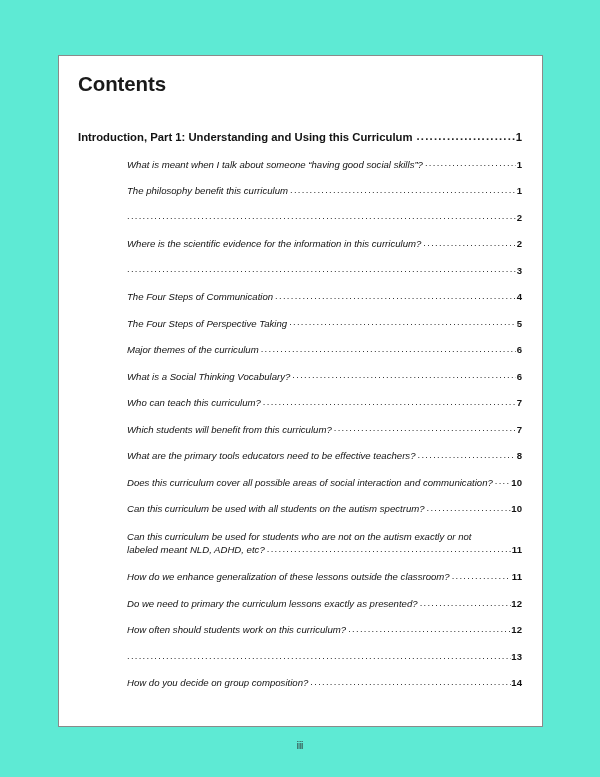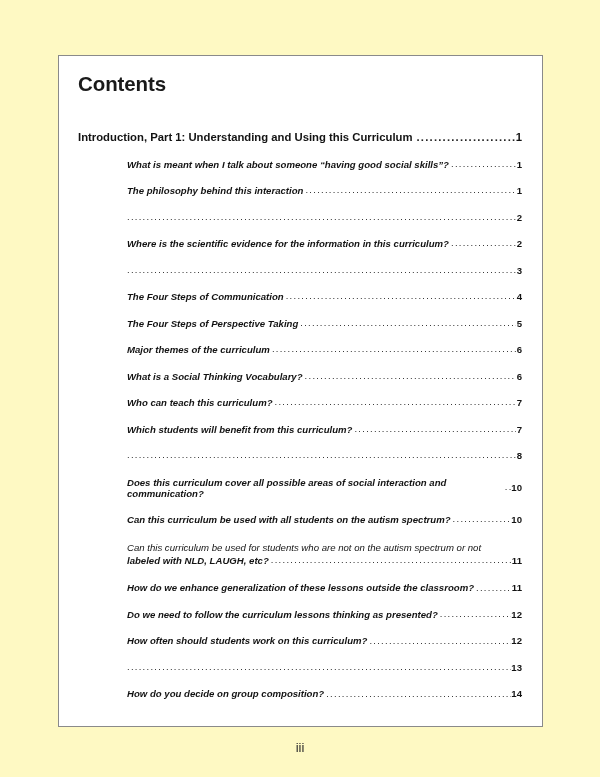--- a/index.html
+++ b/index.html
@@ -10,21 +10,21 @@
     width: 600px;
     height: 777px;
     background: #ffffff;
     font-family: "Liberation Sans", sans-serif;
     overflow: hidden;
   }
   .screen {
     position: relative;
     width: 600px;
     height: 777px;
-    background: #fef9c3;
+    background: #5eead4;
   }
   .page-frame {
     position: absolute;
     left: 58px;
     top: 55px;
     width: 485px;
     height: 672px;
     background: #ffffff;
     border: 1.6px solid #8a8a8a;
     box-sizing: border-box;
@@ -45,21 +45,21 @@
     padding-top: 8px;
     padding-bottom: 2px;
   }
   .toc-list {
     margin: 0;
     padding: 0;
     list-style: none;
   }
   .toc-entry {
     display: flex;
-    align-items: center;
+    align-items: flex-start;
     color: #131313;
   }
   .toc-entry .etext {
     white-space: normal;
   }
   .toc-entry .leader {
     flex: 1 1 auto;
     min-width: 6px;
     position: relative;
     height: 1em;
@@ -104,21 +104,20 @@
   
   .entry-sub {
     margin-left: 49px;
     margin-top: 15.5px;
     font-size: 9.6px;
     font-style: italic;
   }
   .entry-sub .etext {
     font-style: italic;
     padding-right: 2px;
-    font-weight: bold;
   }
   .entry-sub .pageno {
     font-style: normal;
     font-size: 9.6px;
   }
   .entry-sub .leader::after {
     letter-spacing: 1.3px;
     font-style: normal;
     font-size: 9.4px;
   }
@@ -134,21 +133,21 @@
     display: flex;
     align-items: flex-end;
     line-height: 1.38;
   }
   .footer-pageno {
     position: absolute;
     left: 0;
     right: 0;
     top: 740px;
     text-align: center;
-    font-size: 13px;
+    font-size: 10px;
     color: #2b2b2b;
   }
 </style>
 </head>
 <body>
 
 <div class="screen">
 
   <div class="page-frame">
     <div class="page-inner">
@@ -163,21 +162,21 @@
           <span class="pageno">1</span>
         </div>
 
         <div id="entries-host">
             <div class="toc-entry entry-sub">
               <span class="etext">What is meant when I talk about someone “having good social skills”?</span>
               <span class="leader"></span>
               <span class="pageno">1</span>
             </div>
             <div class="toc-entry entry-sub">
-              <span class="etext">The philosophy behind this interaction</span>
+              <span class="etext">The philosophy benefit this curriculum</span>
               <span class="leader"></span>
               <span class="pageno">1</span>
             </div>
             <div class="toc-entry entry-sub">
               <span class="leader"></span>
               <span class="pageno">2</span>
             </div>
             <div class="toc-entry entry-sub">
               <span class="etext">Where is the scientific evidence for the information in this curriculum?</span>
               <span class="leader"></span>
@@ -211,48 +210,49 @@
               <span class="etext">Who can teach this curriculum?</span>
               <span class="leader"></span>
               <span class="pageno">7</span>
             </div>
             <div class="toc-entry entry-sub">
               <span class="etext">Which students will benefit from this curriculum?</span>
               <span class="leader"></span>
               <span class="pageno">7</span>
             </div>
             <div class="toc-entry entry-sub">
+              <span class="etext">What are the primary tools educators need to be effective teachers?</span>
               <span class="leader"></span>
               <span class="pageno">8</span>
             </div>
             <div class="toc-entry entry-sub">
               <span class="etext">Does this curriculum cover all possible areas of social interaction and communication?</span>
               <span class="leader"></span>
               <span class="pageno">10</span>
             </div>
             <div class="toc-entry entry-sub">
               <span class="etext">Can this curriculum be used with all students on the autism spectrum?</span>
               <span class="leader"></span>
               <span class="pageno">10</span>
             </div>
             <div class="toc-entry entry-sub wrap">
-              <span class="wrapline1">Can this curriculum be used for students who are not on the autism spectrum or not</span>
+              <span class="wrapline1">Can this curriculum be used for students who are not on the autism exactly or not</span>
               <span class="wrapline2">
-                <span class="etext">labeled with NLD, LAUGH, etc?</span>
+                <span class="etext">labeled meant NLD, ADHD, etc?</span>
                 <span class="leader"></span>
                 <span class="pageno">11</span>
               </span>
             </div>
             <div class="toc-entry entry-sub">
               <span class="etext">How do we enhance generalization of these lessons outside the classroom?</span>
               <span class="leader"></span>
               <span class="pageno">11</span>
             </div>
             <div class="toc-entry entry-sub">
-              <span class="etext">Do we need to follow the curriculum lessons thinking as presented?</span>
+              <span class="etext">Do we need to primary the curriculum lessons exactly as presented?</span>
               <span class="leader"></span>
               <span class="pageno">12</span>
             </div>
             <div class="toc-entry entry-sub">
               <span class="etext">How often should students work on this curriculum?</span>
               <span class="leader"></span>
               <span class="pageno">12</span>
             </div>
             <div class="toc-entry entry-sub">
               <span class="leader"></span>

